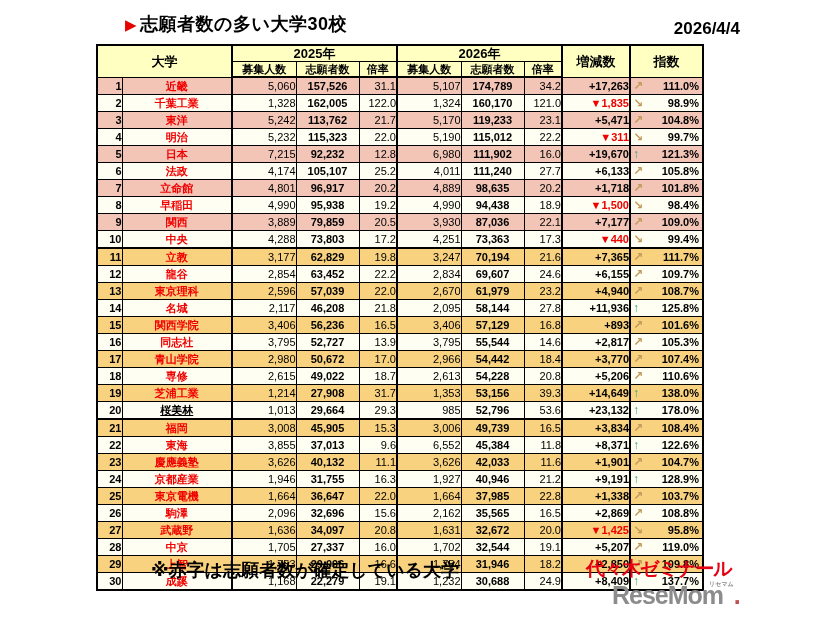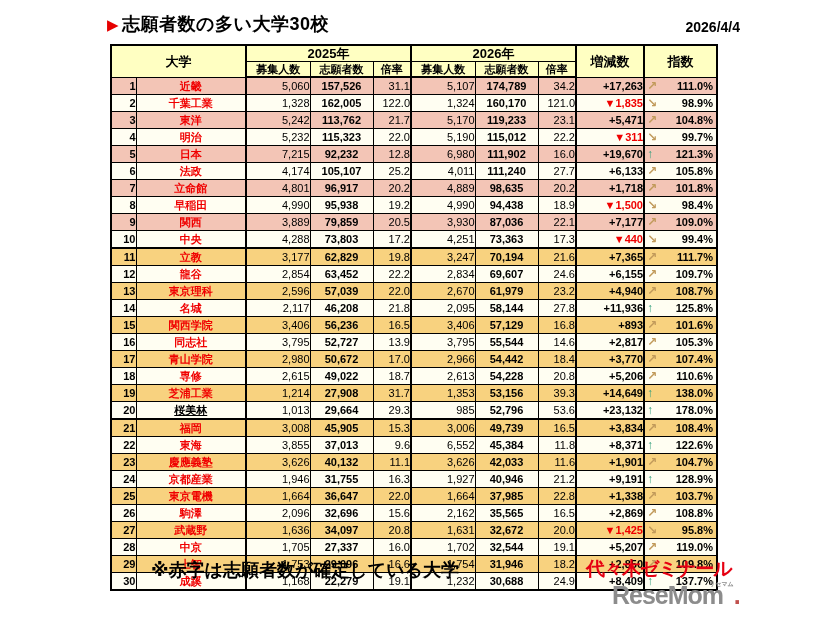--- a/index.html
+++ b/index.html
@@ -1,26 +1,26 @@
 <!DOCTYPE html>
 <html><head>
 <meta charset="utf-8">
 <style>
   html,body { margin:0; padding:0; }
   body {
     width:826px; height:620px; background:#ffffff; position:relative;
     font-family:"Liberation Sans","DejaVu Sans",sans-serif; color:#000;
     overflow:hidden;
   }
-  .title { position:absolute; left:107px; top:12px; font-size:18px; font-weight:bold; letter-spacing:0.5px; white-space:nowrap; }
+  .title { position:absolute; left:125px; top:12px; font-size:18px; font-weight:bold; letter-spacing:0.5px; white-space:nowrap; }
   .title .tri { color:#e60000; font-size:15px; margin-right:3px; }
-  .date { position:absolute; left:600px; top:19px; width:140px; text-align:right; font-size:14px; font-weight:bold; }
+  .date { position:absolute; left:600px; top:19px; width:140px; text-align:right; font-size:17px; font-weight:bold; }
 
   table.main {
-    position:absolute; left:110px; top:44px; width:606px;
+    position:absolute; left:96px; top:44px; width:606px;
     border-collapse:collapse; table-layout:fixed;
     border:2px solid #000;
   }
   table.main td, table.main th {
     border:1px solid #000; overflow:hidden; white-space:nowrap;
     font-size:11px; box-sizing:border-box; padding:0;
   }
   tr.hdr1 th { height:15px; font-size:13px; font-weight:bold; background:#ffffc2; text-align:center; line-height:15px; }
   tr.hdr2 th { height:14px; font-size:11px; font-weight:bold; background:#ffffc2; text-align:center; line-height:14px; border-bottom:2px solid #000; }
   th.univ, th.chgH, th.idxH { font-size:12px; }

